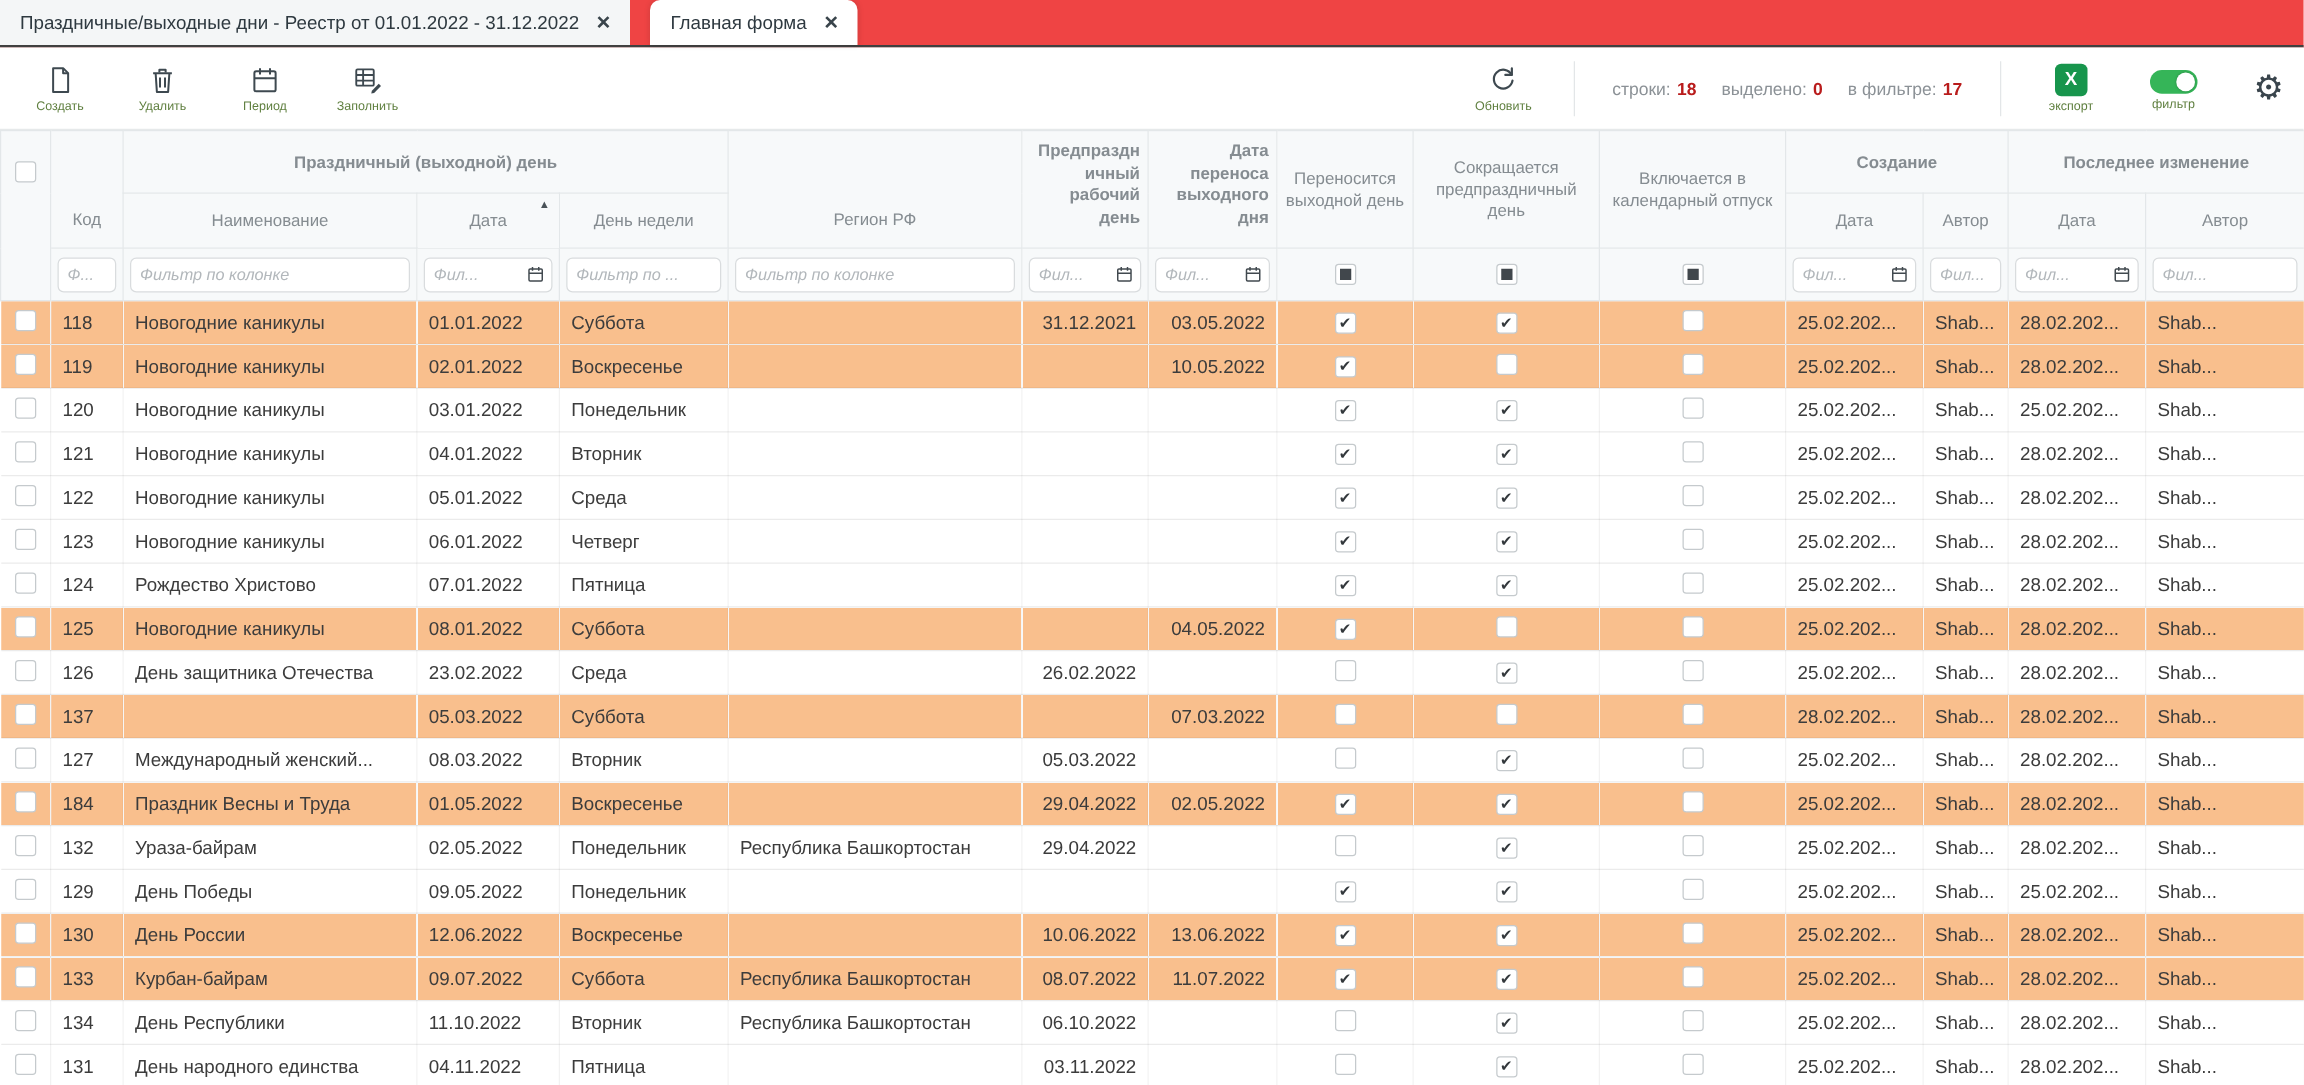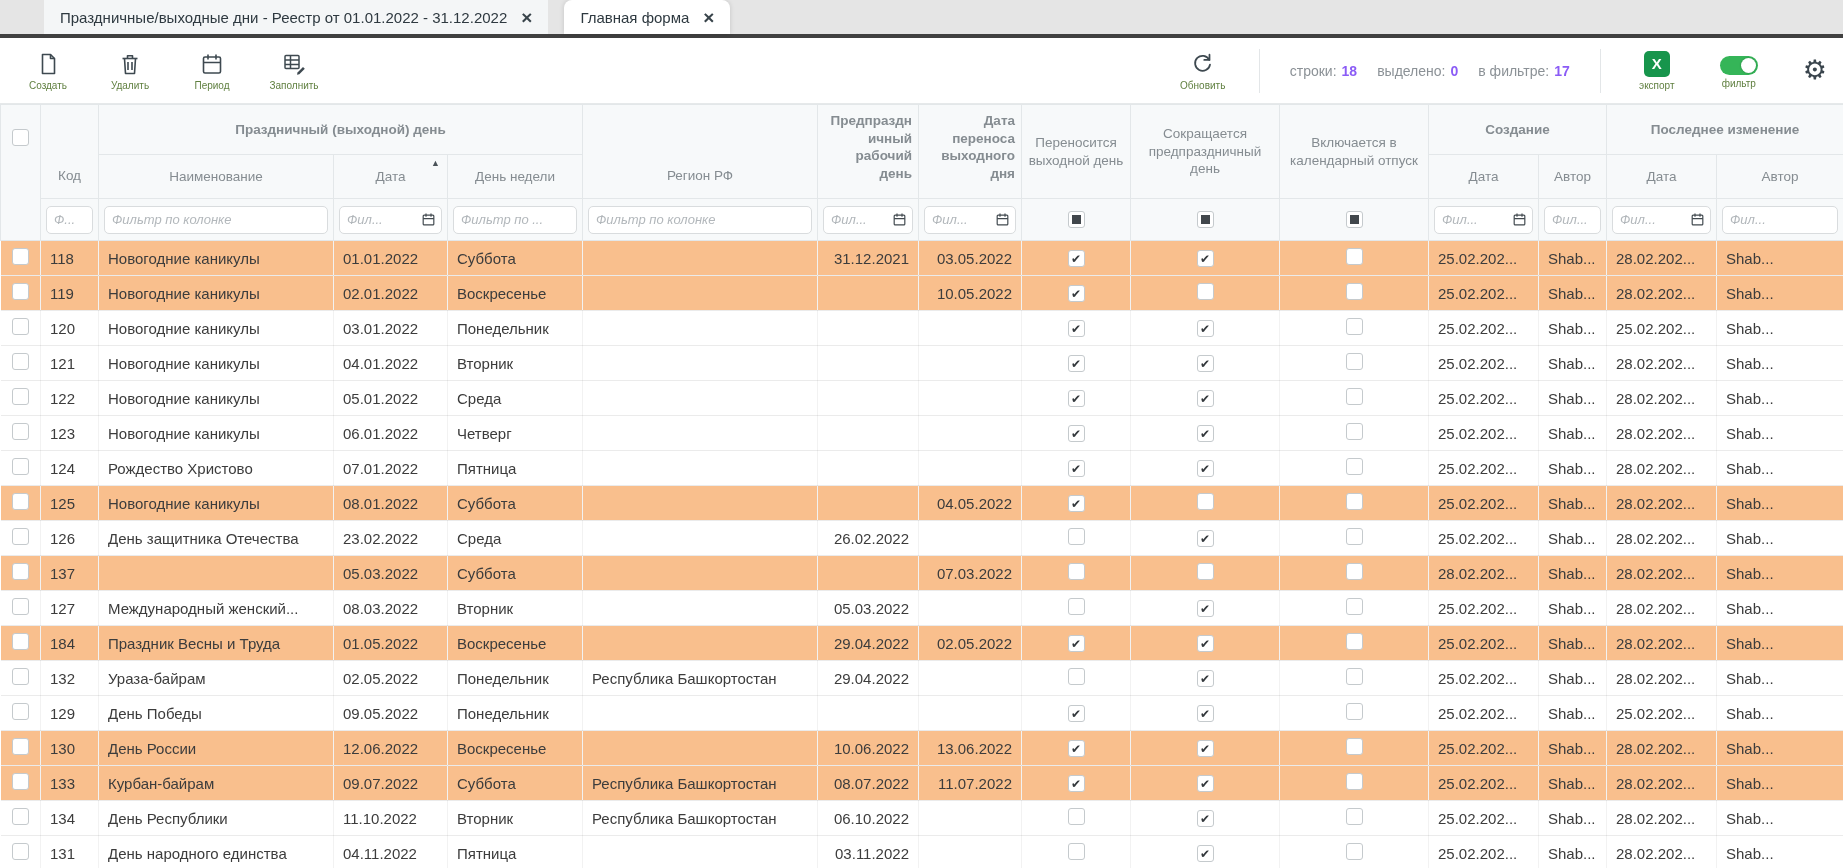--- a/index.html
+++ b/index.html
@@ -6,23 +6,22 @@
   html,body { margin:0; padding:0; }
   body {
     width:1843px; height:868px; overflow:hidden;
     font-family:"Liberation Sans", sans-serif;
     background:#fff; color:#3c3c3c;
   }
   .app { width:1843px; height:868px; overflow:hidden; position:relative; }
 
   
   .tabbar {
-    height:38px; background:#e5e5e5; display:flex; align-items:stretch;
-    border-bottom:4px solid #404040;
-    padding-left:44px;
+    height:38px; background:#ef4444; display:flex; align-items:stretch;
+    border-bottom:2px solid #404040;
   }
   .tab {
     display:flex; align-items:center; gap:14px; padding:0 16px;
     font-size:15px; color:#2e3940; cursor:pointer; white-space:nowrap;
   }
   .tab-active { background:#f4f6f7; }
   .tab-secondary {
     background:#ffffff; border-radius:8px 8px 0 0; margin-left:16px;
     box-shadow:0 0 5px rgba(0,0,0,.14);
   }
@@ -36,21 +35,21 @@
   .tbtn {
     display:flex; flex-direction:column; align-items:center; justify-content:center;
     gap:3px; cursor:pointer; min-width:52px;
   }
   .ticon { height:27px; display:flex; align-items:center; }
   .ticon svg { display:block; }
   .tlabel { font-size:10px; color:var(--accent-green,#5f7f3f); }
   .tbtn-refresh { margin-left:auto; }
   .vsep { width:1px; height:44px; background:#e3e6e8; flex:0 0 1px; }
   .stats { display:flex; gap:20px; align-items:center; font-size:14px; color:#8b9196; white-space:nowrap; }
-  .stat b { color:#8b5cf6; margin-left:5px; font-weight:bold; }
+  .stat b { color:#b91c1c; margin-left:5px; font-weight:bold; }
   .excel-badge {
     width:26px; height:26px; border-radius:5px; background:var(--excel-green,#17954c);
     color:#fff; font-weight:bold; font-size:15px;
     display:flex; align-items:center; justify-content:center;
   }
   .toggle { width:38px; height:19px; border-radius:10px; background:var(--toggle-green,#35b558); position:relative; margin-top:4px; }
   .toggle::after {
     content:''; position:absolute; top:2px; right:2px; width:15px; height:15px;
     border-radius:50%; background:#fff; box-shadow:0 0 2px rgba(0,0,0,.3);
   }

